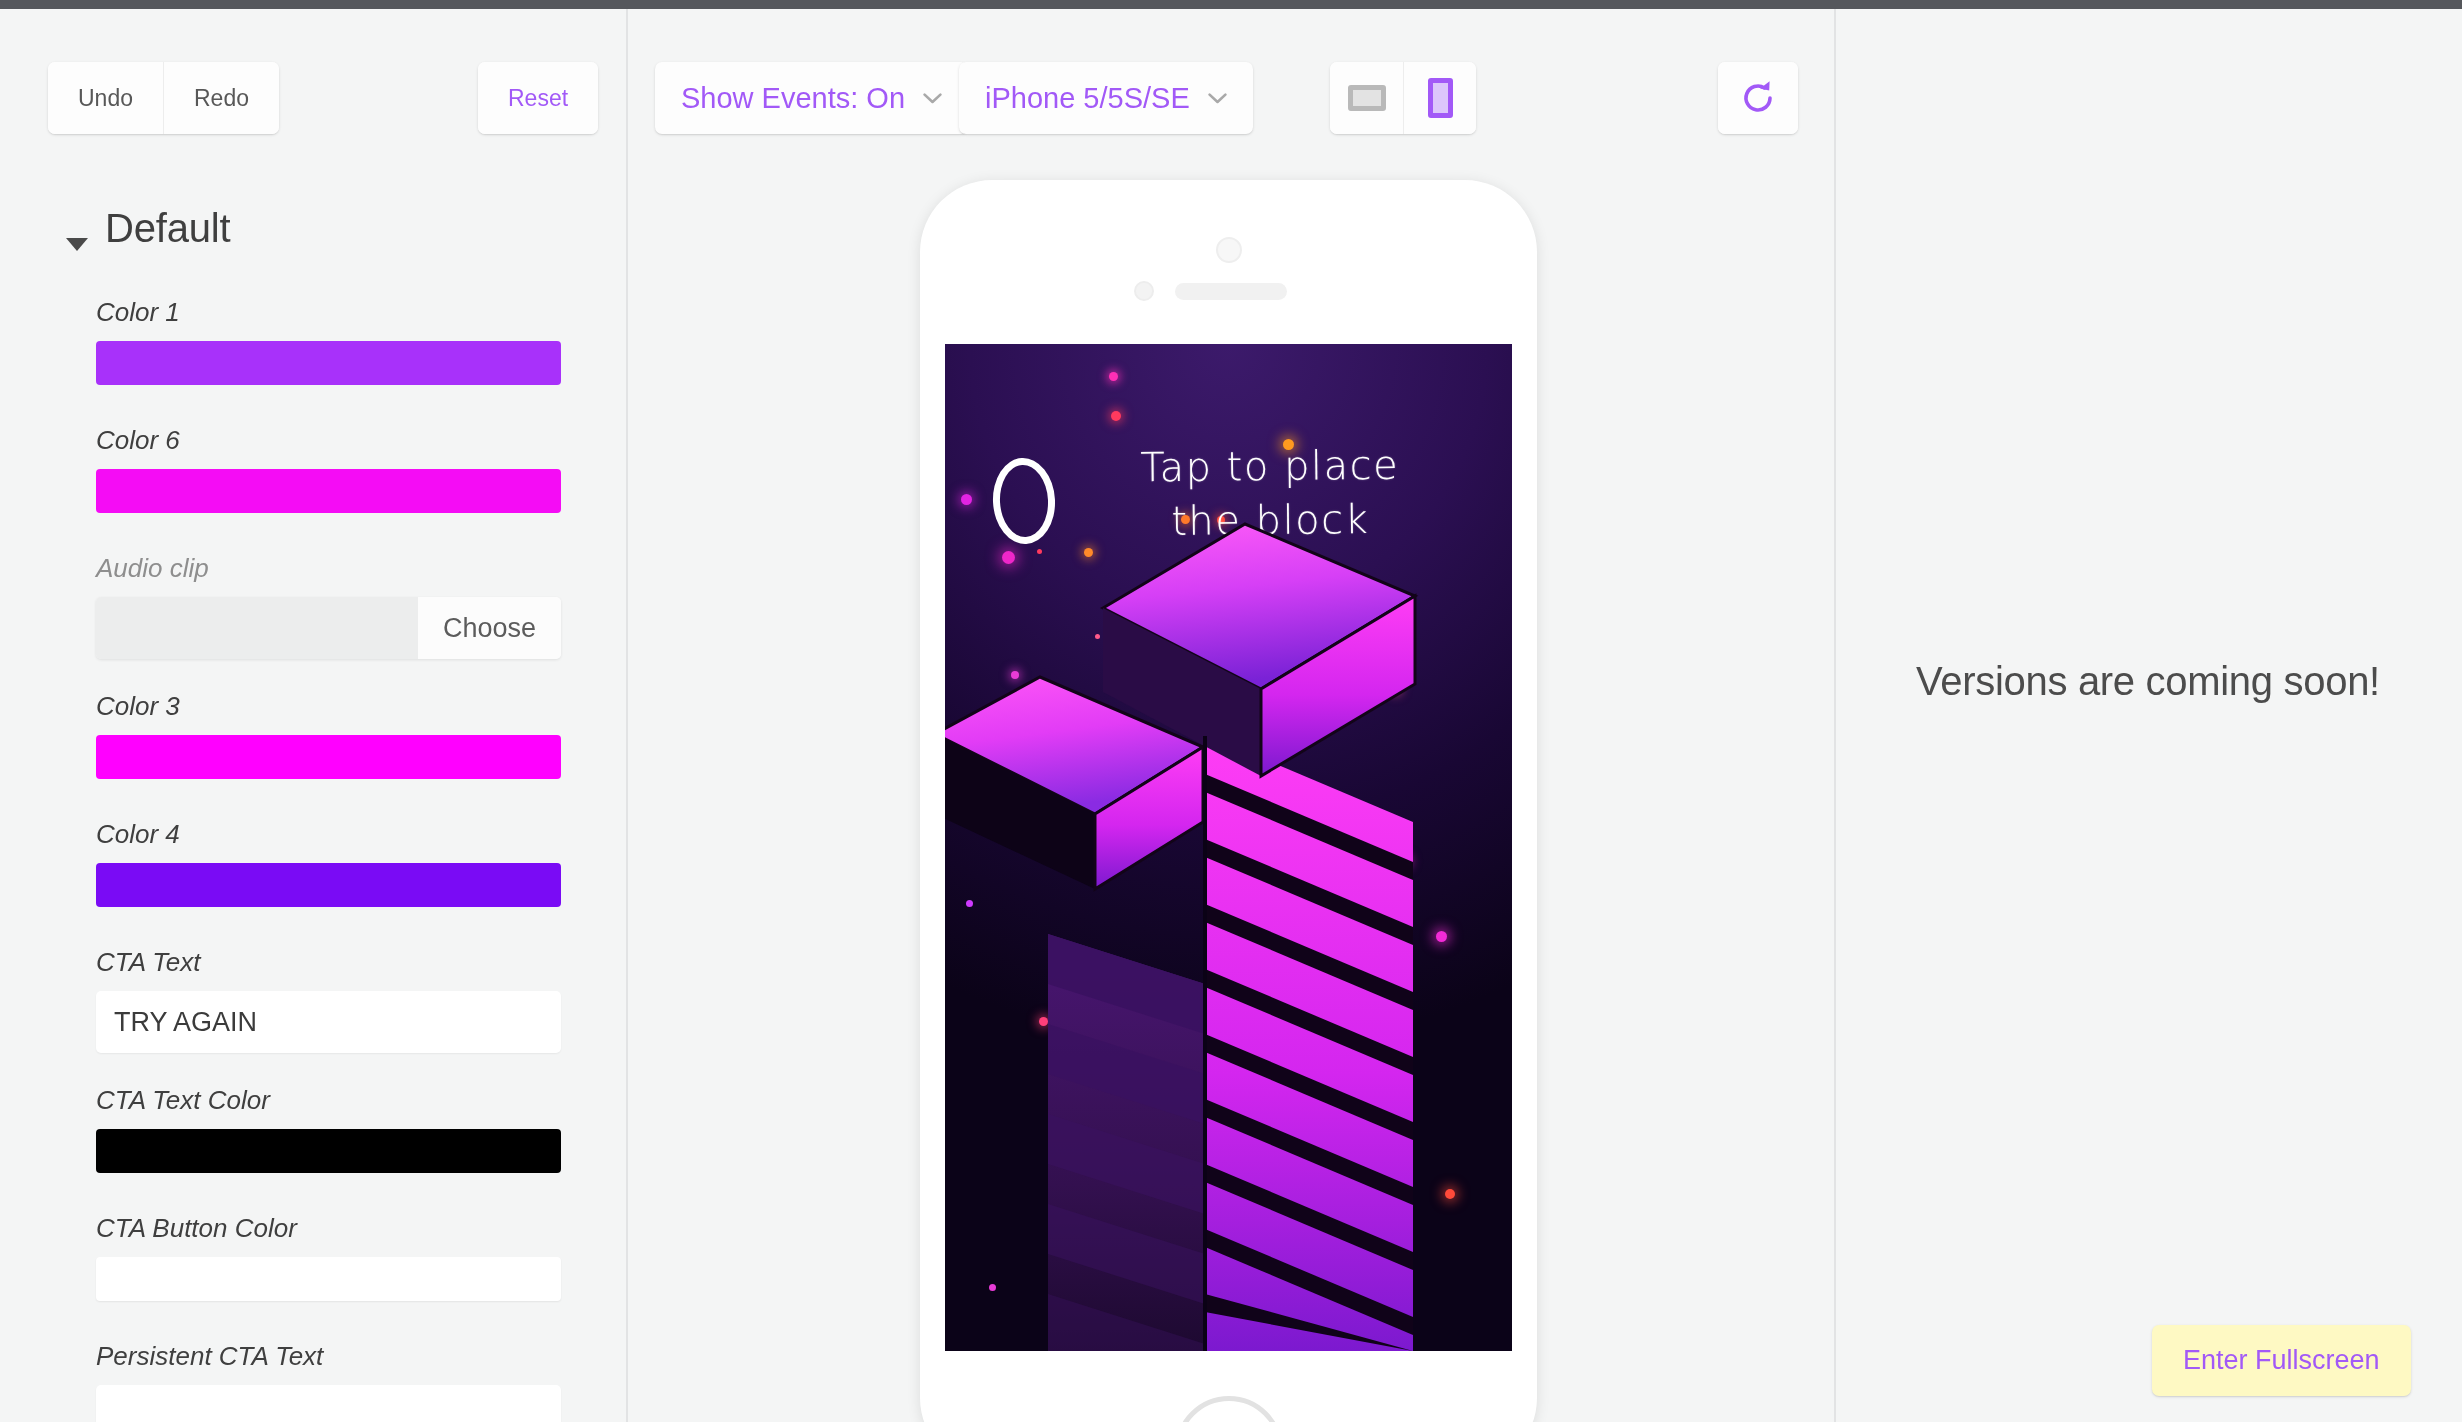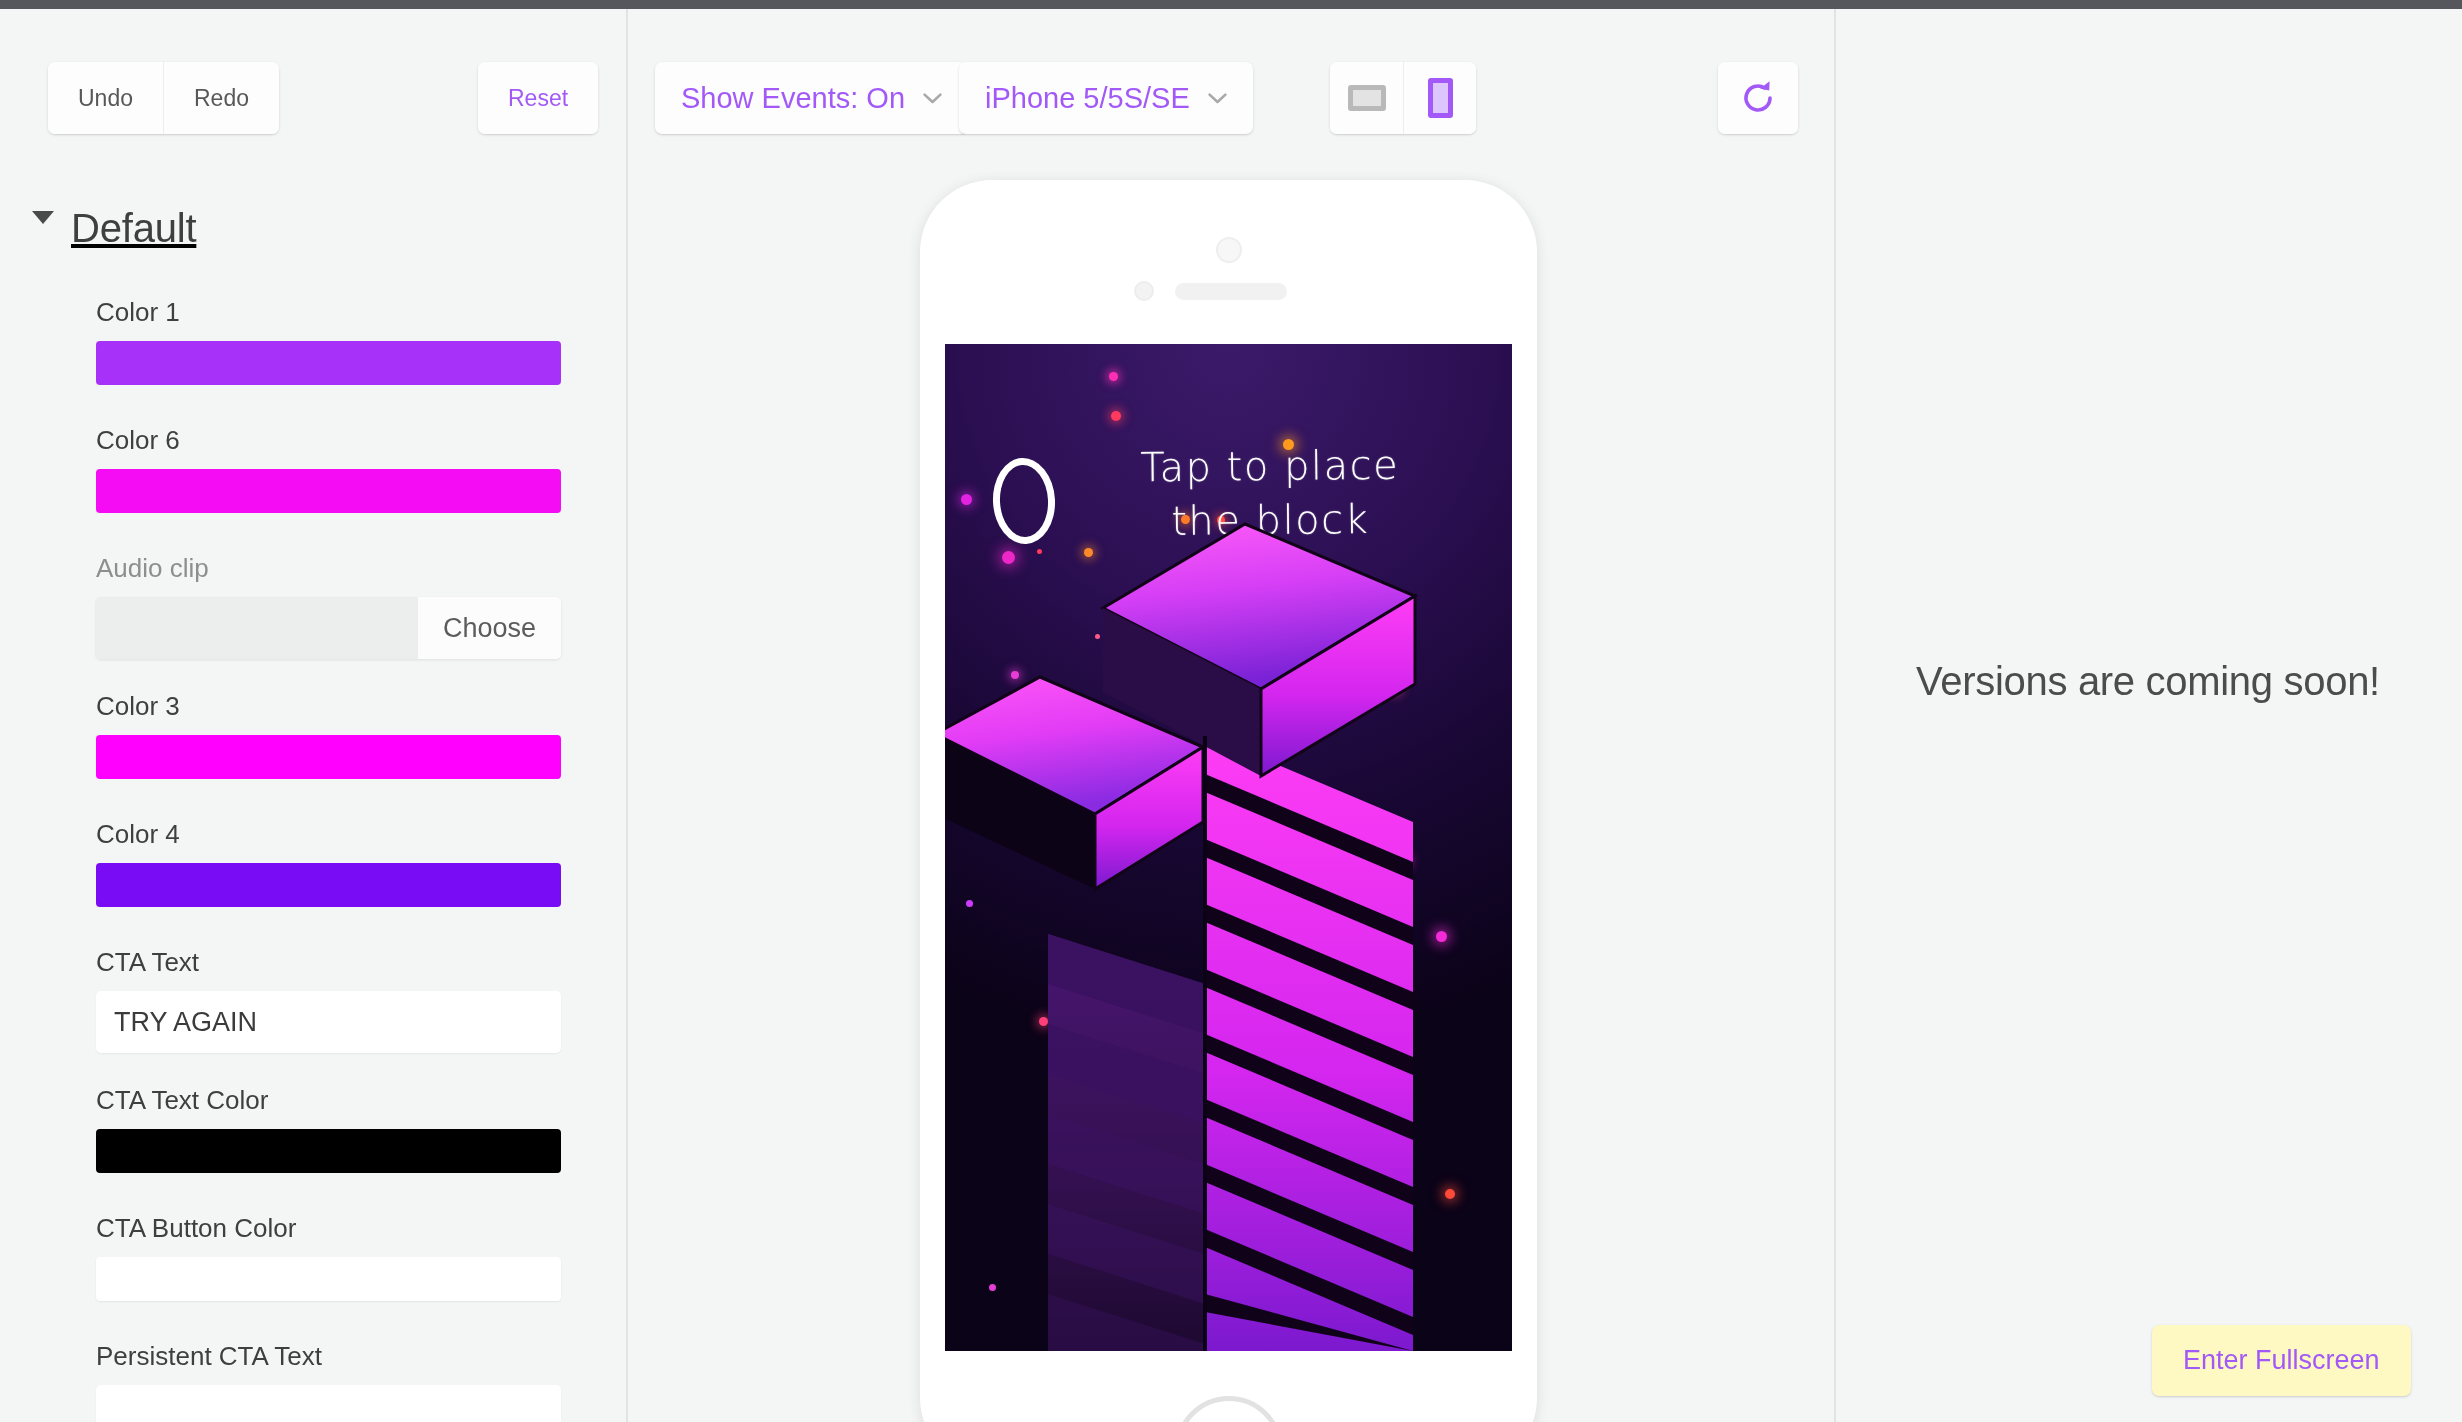--- a/index.html
+++ b/index.html
@@ -145,44 +145,44 @@
     position: absolute;
     top: 125px;
     left: 0;
     width: 626px;
     height: 1288px;
     overflow: hidden;
   }
 
   .section-head {
     display: flex;
-    align-items: flex-start;
+    align-items: flex-end;
     gap: 17px;
-    padding: 72px 0 0 32px;
-    text-decoration: underline;
+    padding: 72px 0 0 66px;
   }
   .caret {
     width: 0; height: 0;
     border-left: 11px solid transparent;
     border-right: 11px solid transparent;
     border-top: 13px solid #4a4a4a;
     margin-top: 5px;
   }
   .section-title {
     font-size: 40px;
     color: #3f3f3f;
     letter-spacing: -0.2px;
   }
 
   .field { padding: 0 0 0 96px; }
   .field-label {
     font-size: 26px;
     color: #3f3f3f;
     margin-bottom: 13px;
     white-space: nowrap;
+    font-style: italic;
   }
   .field-label.muted { color: #8e8e8e; }
 
   .swatch {
     width: 465px;
     height: 44px;
     border-radius: 4px;
   }
 
   .text-input {

